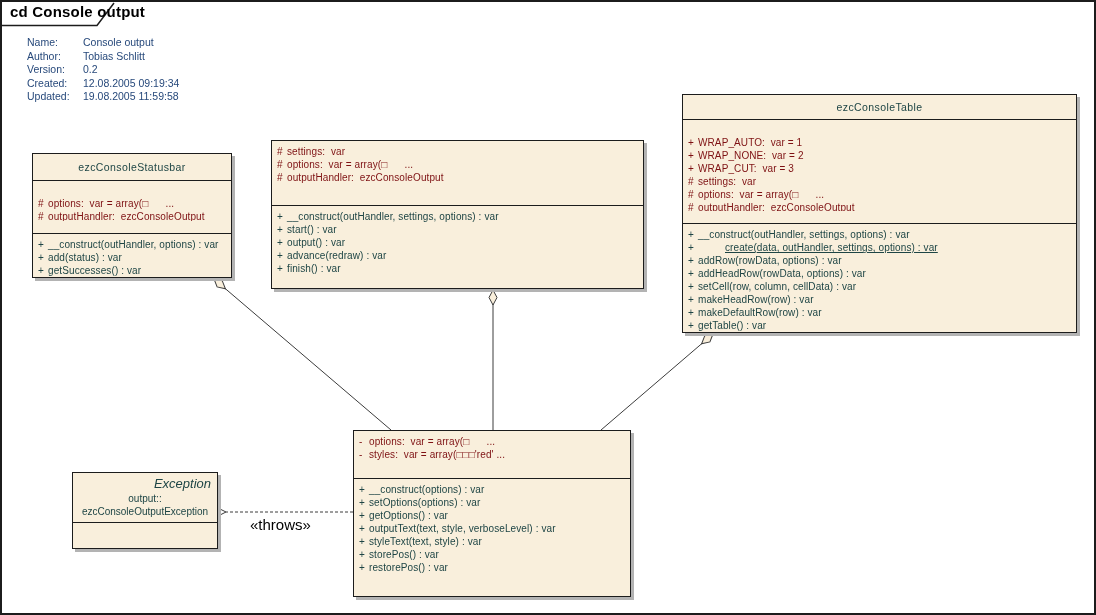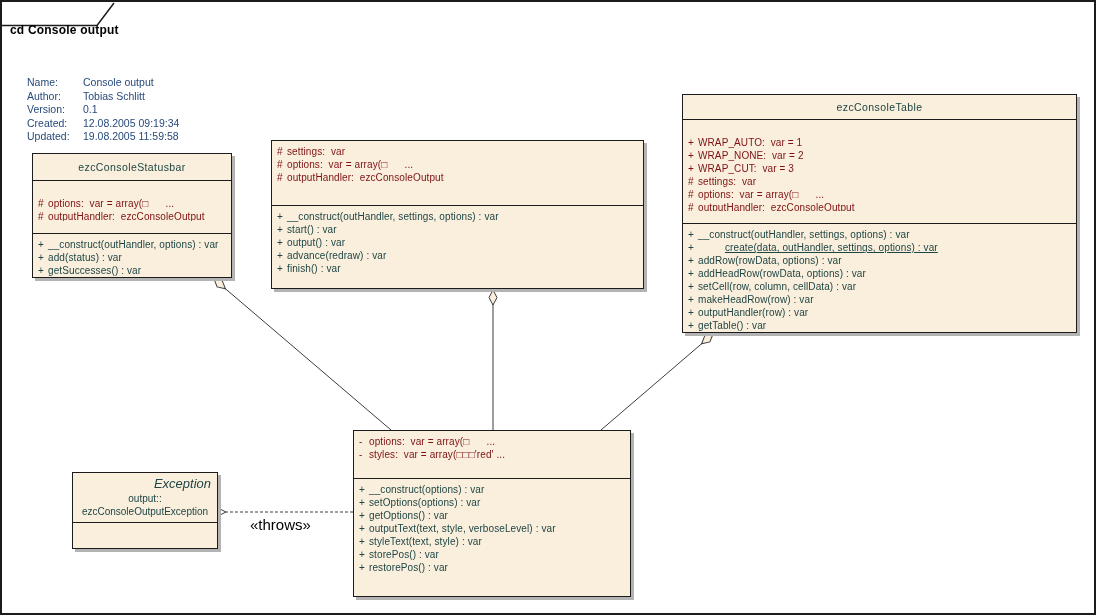--- a/index.html
+++ b/index.html
@@ -8,26 +8,26 @@
     position: relative;
     width: 1096px; height: 615px;
     background: var(--bg, #fff);
     border: 2px solid var(--border, #1c1c1c);
     font-family: "Liberation Sans", "DejaVu Sans", sans-serif;
     overflow: hidden;
   }
   .overlay { position:absolute; left:0; top:0; width:1096px; height:615px; pointer-events:none; }
 
   .tab-label {
-    position:absolute; left:8px; top:21px;
-    font-size:12px; font-weight:bold; color: var(--frame_label, #000);
+    position:absolute; left:8px; top:1px;
+    font-size:15px; font-weight:bold; color: var(--frame_label, #000);
     letter-spacing: .2px;
   }
 
-  .meta { position:absolute; left:25px; top:34px; font-size:10.5px; color: var(--meta, #27497b); margin-top: 40px; }
+  .meta { position:absolute; left:25px; top:34px; font-size:10.5px; color: var(--meta, #27497b); }
   .meta .mrow { line-height: 13.5px; white-space: pre; }
   .meta .mlabel { display:inline-block; width:56px; }
 
   .uml-class {
     position:absolute;
     background: var(--fill, #f9efdc);
     border: 1px solid var(--border, #1c1c1c);
     box-shadow: 3px 3px 0 var(--shadow, #b3b3b3);
     display:flex; flex-direction:column;gap:12px;
   }
@@ -86,21 +86,21 @@
     <line x1="711" y1="332" x2="599" y2="428" stroke="var(--line,#3c3c3c)" stroke-width="1" marker-start="url(#diamond)"></line>
 
     <line x1="351" y1="510" x2="224" y2="510" stroke="var(--line,#3c3c3c)" stroke-width="1" stroke-dasharray="3 2" marker-end="url(#openarrow)"></line>
   </svg>
 
   <div class="tab-label">cd Console output</div>
 
   <div class="meta">
       <div class="mrow"><span class="mlabel">Name:</span><span>Console output</span></div>
       <div class="mrow"><span class="mlabel">Author:</span><span>Tobias Schlitt</span></div>
-      <div class="mrow"><span class="mlabel">Version:</span><span>0.1</span></div>
+      <div class="mrow"><span class="mlabel">Version:</span><span>0.2</span></div>
       <div class="mrow"><span class="mlabel">Created:</span><span>12.08.2005 09:19:34</span></div>
       <div class="mrow"><span class="mlabel">Updated:</span><span>19.08.2005 11:59:58</span></div>
     </div>
 
   <div class="uml-class" style="left:30px; top:151px; width:200px; height:125px">
     <div class="cls-title" style="line-height:26px; height:27px">ezcConsoleStatusbar</div>
     <div class="cls-section attrs" style="height:35px">
         <div class="member">
           <span class="vis">#</span>
           <span class="txt">options:  var = array(□      ...</span>
@@ -217,21 +217,21 @@
         <div class="member">
           <span class="vis">+</span>
           <span class="txt">setCell(row, column, cellData) : var</span>
         </div>
         <div class="member">
           <span class="vis">+</span>
           <span class="txt">makeHeadRow(row) : var</span>
         </div>
         <div class="member">
           <span class="vis">+</span>
-          <span class="txt">outputHandler(row) : var</span>
+          <span class="txt">makeDefaultRow(row) : var</span>
         </div>
         <div class="member">
           <span class="vis">+</span>
           <span class="txt">getTable() : var</span>
         </div>
         <div class="member">
           <span class="vis">+</span>
           <span class="txt">outputTable() : var</span>
         </div>
       </div>

